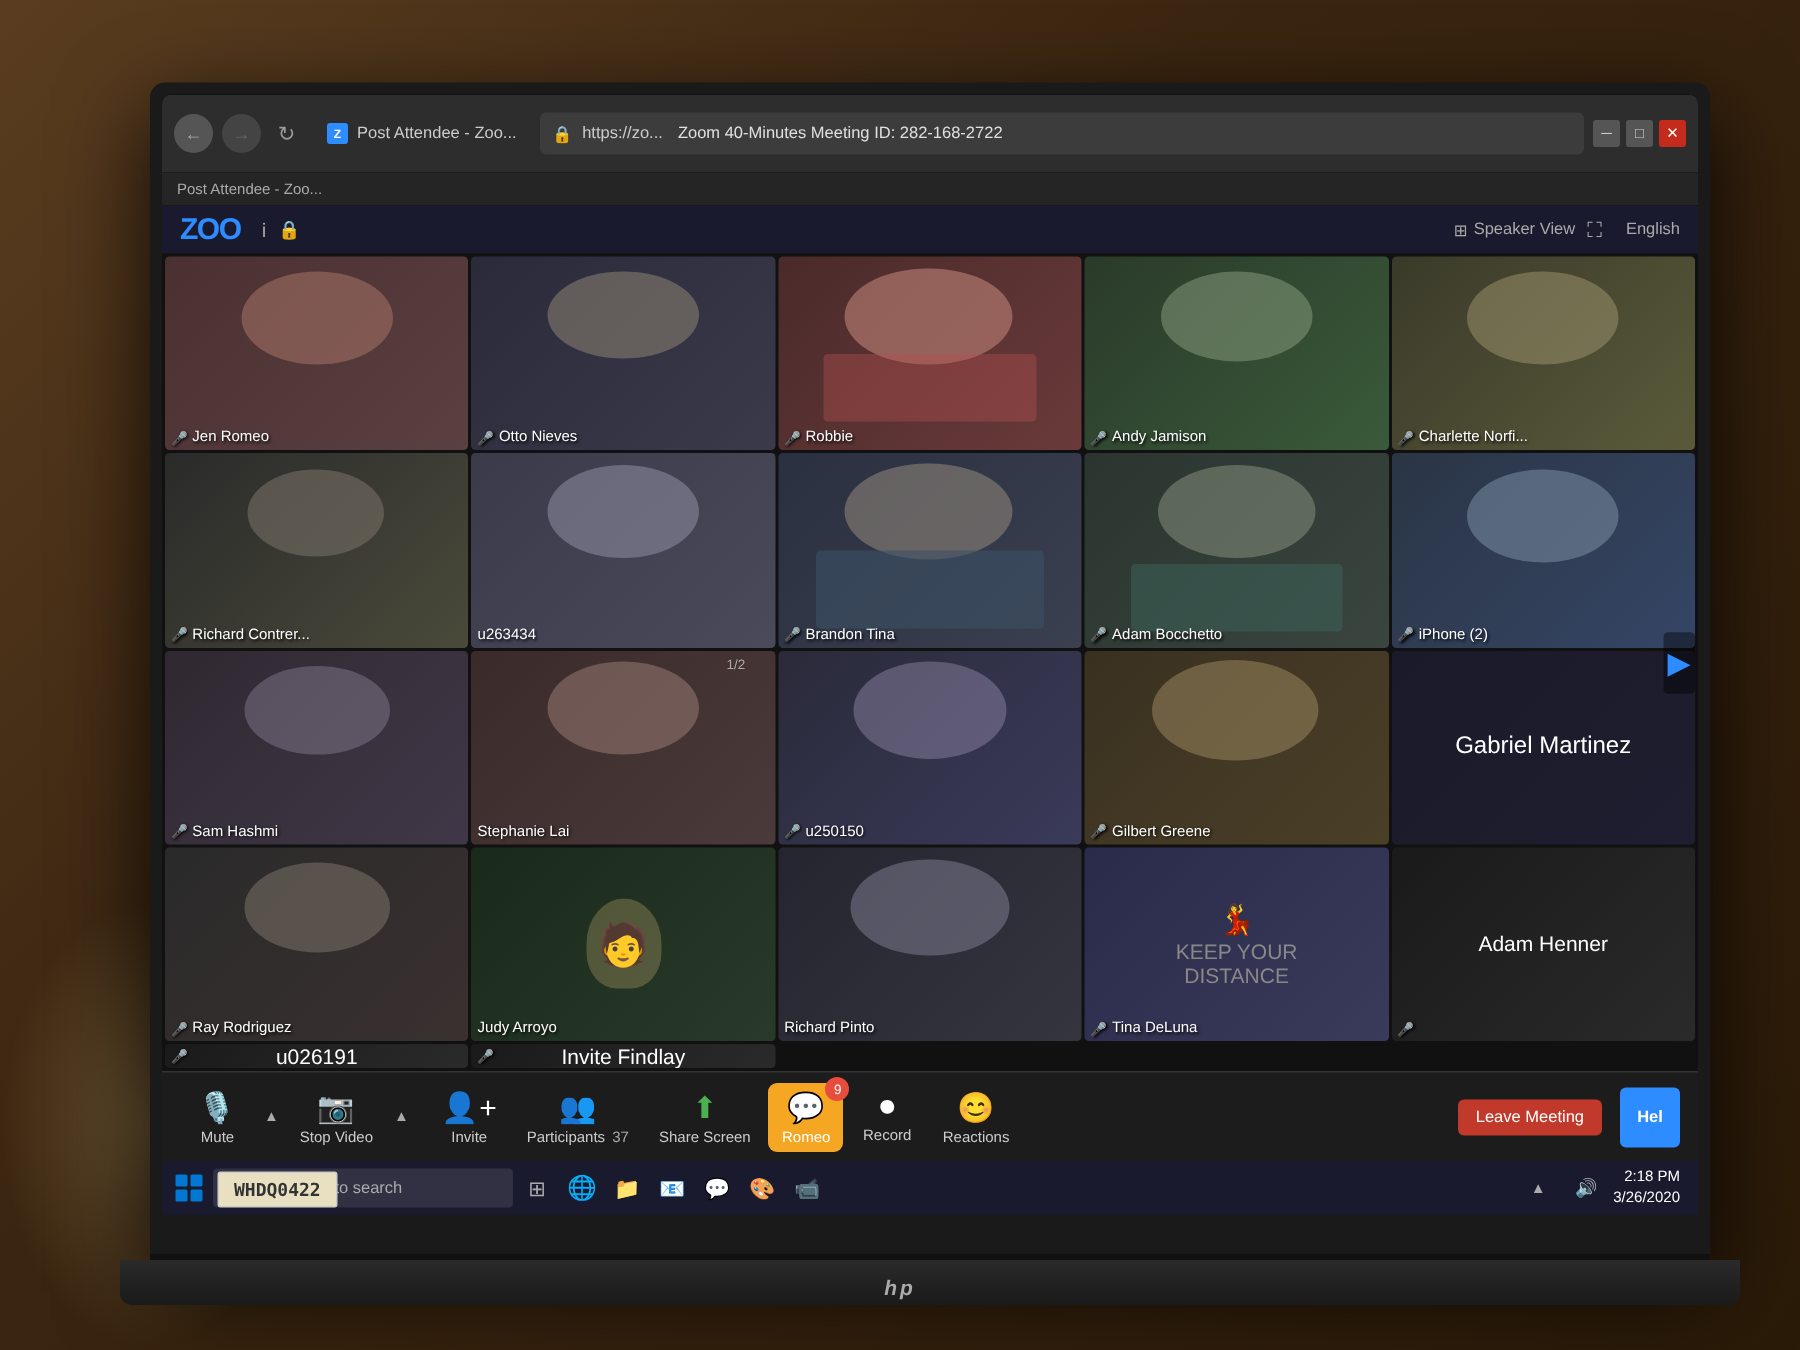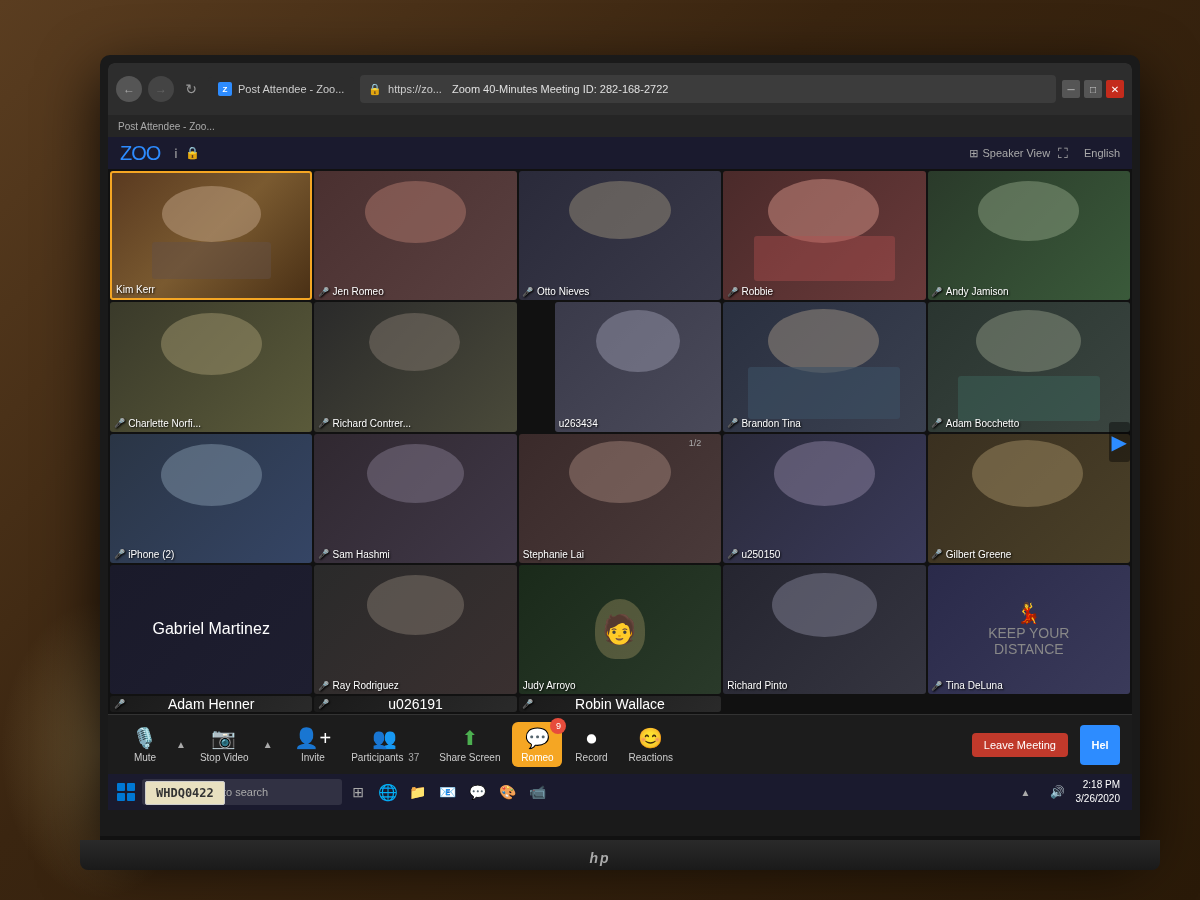--- a/index.html
+++ b/index.html
@@ -165,21 +165,21 @@
       display: flex;
       align-items: center;
       padding: 0 12px;
       gap: 8px;
       flex-shrink: 0;
     }
 
     .zoom-logo {
       color: #2D8CFF;
       font-size: 20px;
-      font-weight: normal;
+      font-weight: bold;
       letter-spacing: -1px;
     }
 
     .zoom-header-spacer { flex: 1; }
 
     .speaker-view-btn {
       color: #aaa;
       font-size: 11px;
       display: flex; align-items: center; gap: 4px;
       cursor: pointer;
@@ -237,21 +237,21 @@
     
     .tile-rico { background: linear-gradient(135deg, #2a2a2a 0%, #3a3030 100%); }
     .tile-kim { background: linear-gradient(135deg, #5a3a20 0%, #7a5a30 50%, #4a3015 100%); border: 2px solid #f5a623 !important; }
     .tile-tania { background: linear-gradient(135deg, #3a4a3a 0%, #4a5a3a 100%); }
     .tile-jen { background: linear-gradient(135deg, #4a3030 0%, #5a4040 100%); }
     .tile-otto { background: linear-gradient(135deg, #2a2a3a 0%, #3a3a4a 100%); }
     .tile-robbie { background: linear-gradient(135deg, #4a2a2a 0%, #6a3a3a 100%); }
     .tile-andy { background: linear-gradient(135deg, #2a3a2a 0%, #3a5a3a 100%); }
     .tile-charlette { background: linear-gradient(135deg, #3a3a2a 0%, #5a5a3a 100%); }
     .tile-richard-c { background: linear-gradient(135deg, #2a2a2a 0%, #4a4a3a 100%); }
-    .tile-u263434 { background: linear-gradient(135deg, #3a3a4a 0%, #4a4a5a 100%); margin-left: 36px; }
+    .tile-u263434 { background: linear-gradient(135deg, #3a3a4a 0%, #4a4a5a 100%); }
     .tile-brandon { background: linear-gradient(135deg, #2a3040 0%, #3a4050 100%); }
     .tile-adam-b { background: linear-gradient(135deg, #2a3530 0%, #3a4540 100%); }
     .tile-iphone { background: linear-gradient(135deg, #2a3545 0%, #354565 100%); }
     .tile-sam { background: linear-gradient(135deg, #302830 0%, #403848 100%); }
     .tile-stephanie { background: linear-gradient(135deg, #3a2a2a 0%, #4a3a3a 100%); }
     .tile-u250150 { background: linear-gradient(135deg, #2a2a3a 0%, #3a3a5a 100%); }
     .tile-gilbert { background: linear-gradient(135deg, #3a3020 0%, #4a4028 100%); }
     .tile-gabriel { background: linear-gradient(135deg, #1a1a2a 0%, #1e1e30 100%); }
     .tile-ray { background: linear-gradient(135deg, #2a2a2a 0%, #3a3030 100%); }
     .tile-judy { background: linear-gradient(135deg, #1a2a1a 0%, #2a3a2a 100%); }
@@ -504,27 +504,20 @@
             <span>⊞</span>
             <span>Speaker View</span>
           </div>
           <div class="fullscreen-btn">⛶</div>
           <div class="lang-btn" style="margin-left:8px;">English</div>
         </div>
 
         <div class="video-grid" style="position:relative;">
 
 
-          <div class="video-tile tile-kim active-speaker">
-            <div class="avatar-head" style="width:50%;height:45%;top:10%;left:25%;border-radius:50%;background:rgba(180,150,120,0.6);"></div>
-            <div style="position:absolute;width:60%;height:30%;bottom:15%;background:rgba(100,80,70,0.5);border-radius:3px;"></div>
-            <div class="video-tile-name">
-              <span>Kim Kerr</span>
-            </div>
-          </div>
 
 
           <div class="video-tile tile-jen">
             <div class="avatar-head" style="width:50%;height:48%;top:8%;left:25%;border-radius:50%;background:rgba(160,110,100,0.6);"></div>
             <div class="video-tile-name">
               <span class="mute-icon-sm">🎤</span>
               <span>Jen Romeo</span>
             </div>
           </div>
 
@@ -685,21 +678,21 @@
           </div>
 
           <div class="video-tile tile-u026191">
             <div class="text-name-only" style="font-size:14px;">u026191</div>
             <div class="video-tile-name">
               <span class="mute-icon-sm">🎤</span>
             </div>
           </div>
 
           <div class="video-tile tile-robin">
-            <div class="text-name-only" style="font-size:14px;">Robin Wallace</div>
+            <div class="text-name-only" style="font-size:14px;">Invite Findlay</div>
             <div class="video-tile-name">
               <span class="mute-icon-sm">🎤</span>
             </div>
           </div>
 
           <div class="pagination-nav" style="right:2px; top:50%; transform:translateY(-50%); z-index:10;">▶</div>
 
         </div>
 
         <div class="zoom-toolbar">

